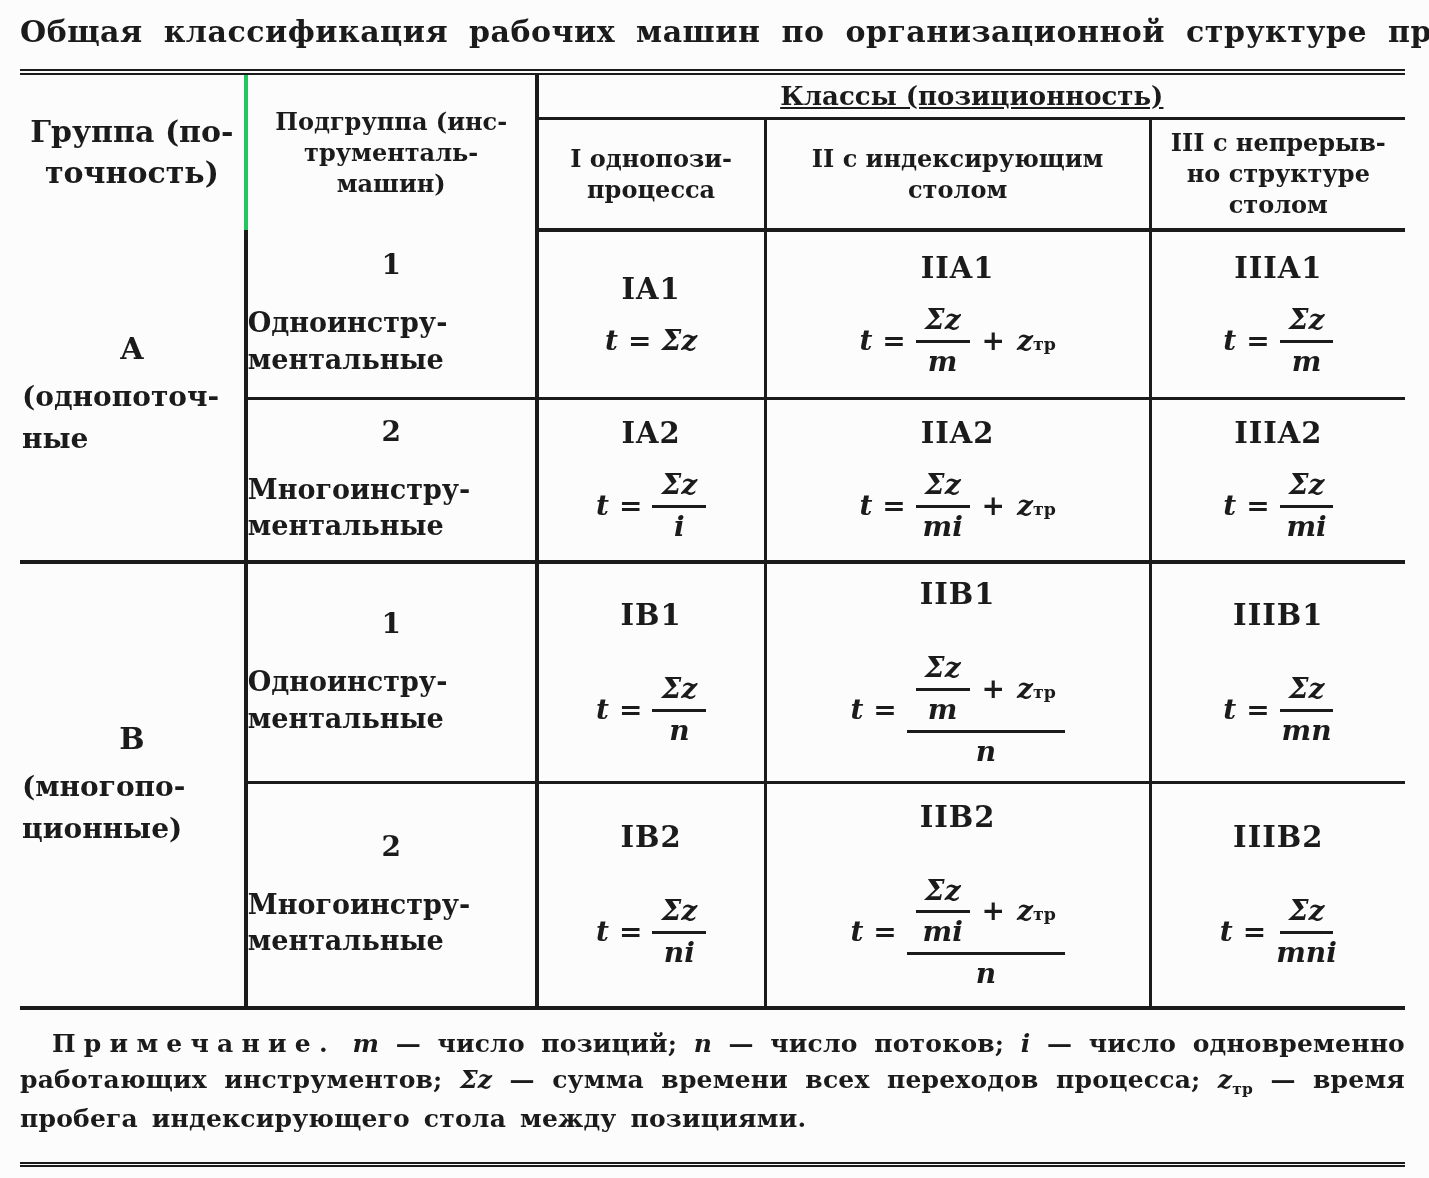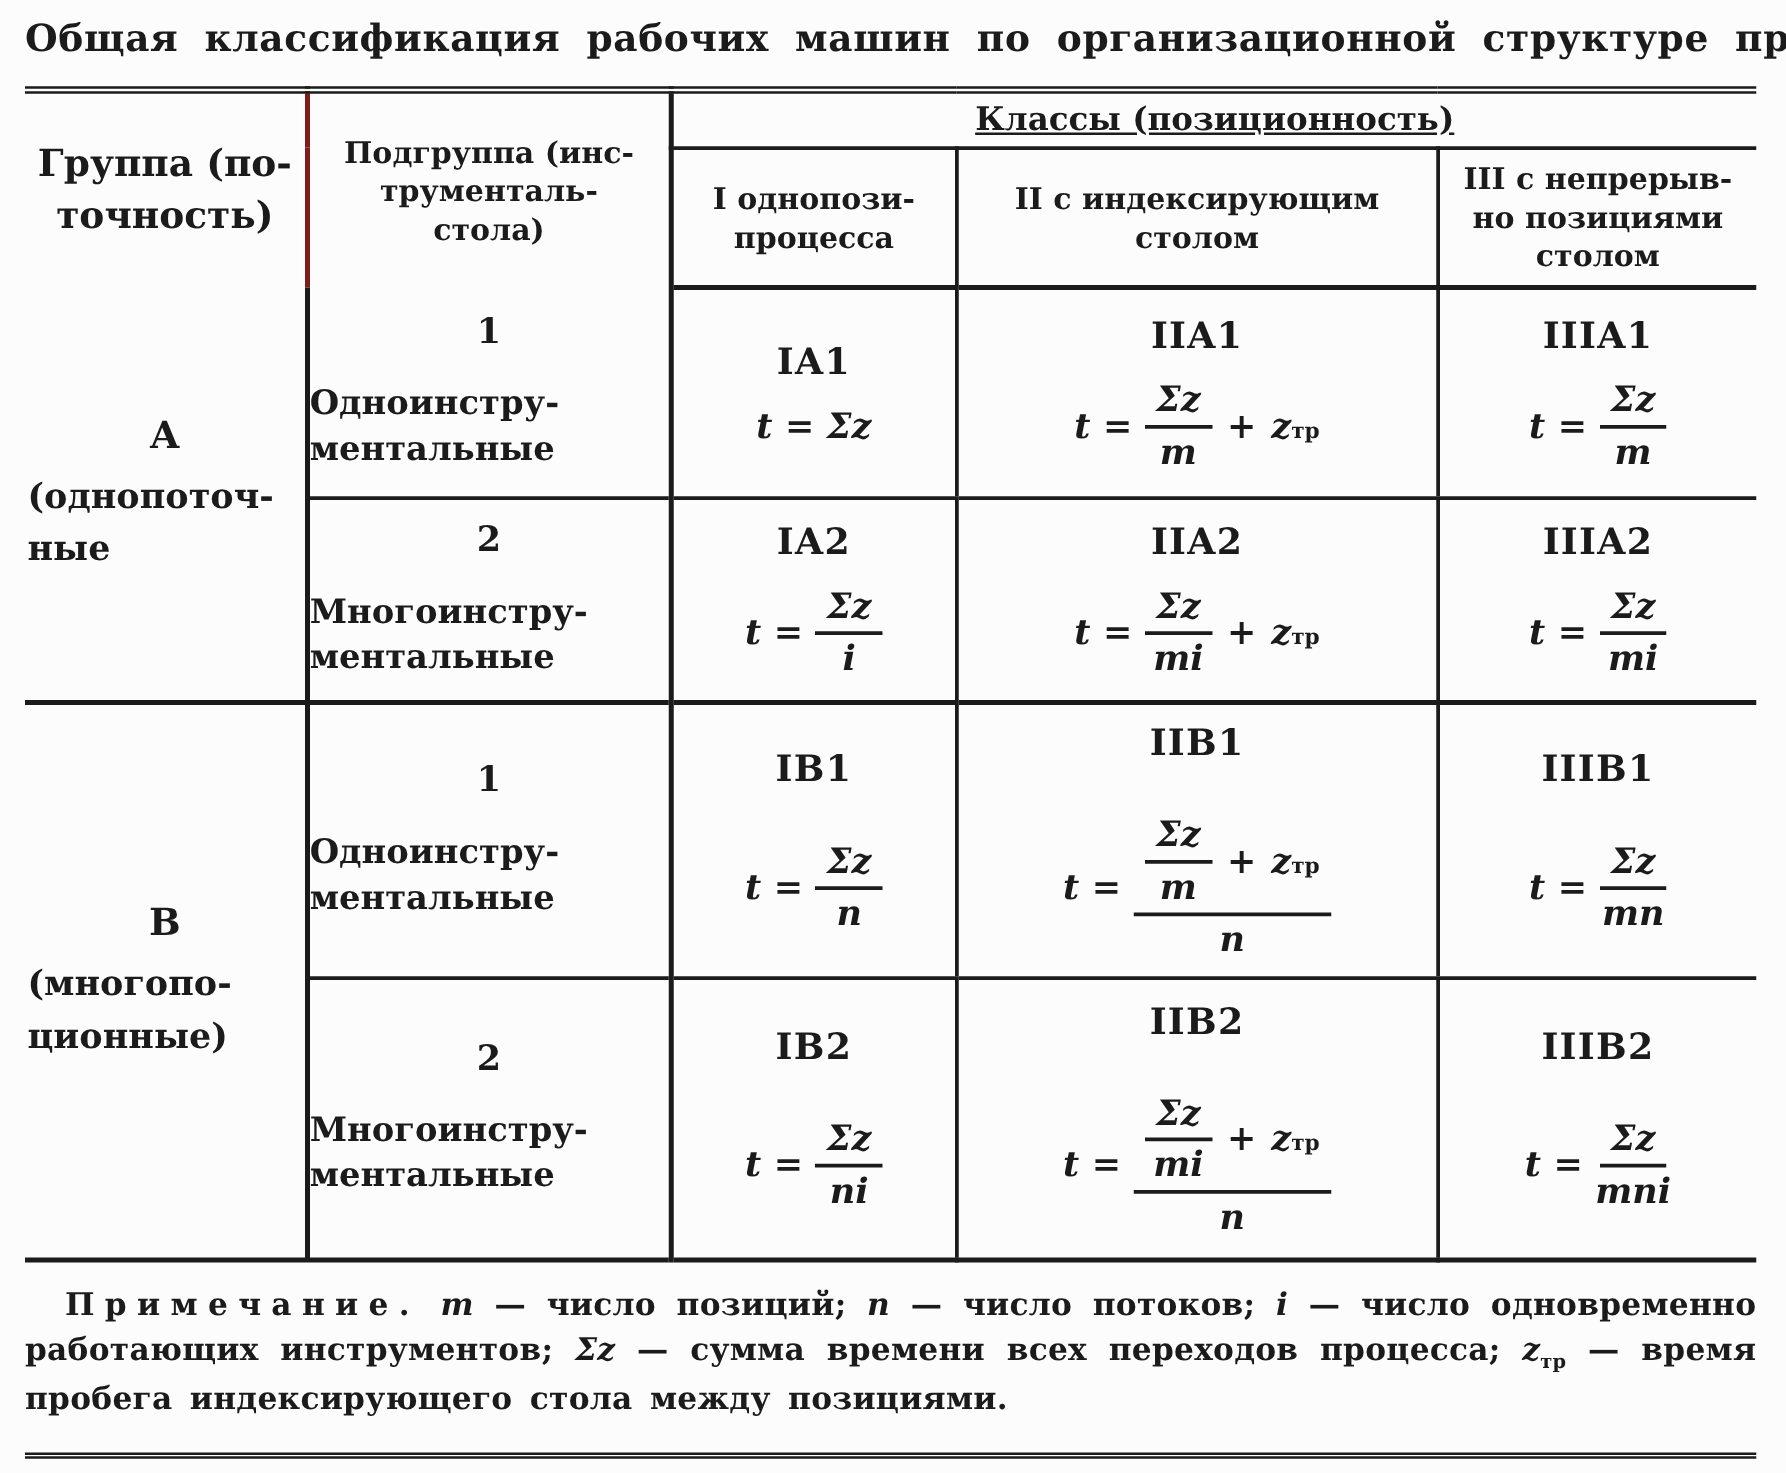--- a/index.html
+++ b/index.html
@@ -45,21 +45,21 @@
   tr.h1 { height: 46px; }
   tr.h2 { height: 112px; text-align: center; }
   tr.ra1 { height: 168px; }
   tr.ra2 { height: 164px; }
   tr.rb1 { height: 220px; }
   tr.rb2 { height: 226px; }
 
   th.h-group { font-size: 30px; line-height: 1.35; }
   th.h-subgroup {
     font-size: 24px; line-height: 1.3;
-    border-left: 4px solid #7f1d1d;
+    border-left: 4px solid #22c55e;
     border-right: 4px solid #1b1b1b;
     margin-top: 32px;
   }
   th.h-classes {
     font-size: 26px;
     border-bottom: 3px solid #1b1b1b;
     vertical-align: middle;
     text-decoration: underline;
   }
   th.h-class { font-size: 24px; line-height: 1.3; }
@@ -149,36 +149,36 @@
     </colgroup>
     <thead>
       <tr class="h1">
         <th class="h-group" rowspan="2">
           <div>Группа (по-</div>
           <div>точность)</div>
         </th>
         <th class="h-subgroup" rowspan="2">
           <div>Подгруппа (инс-</div>
           <div>трументаль-</div>
-          <div>стола)</div>
+          <div>машин)</div>
         </th>
         <th class="h-classes" colspan="3">Классы (позиционность)</th>
       </tr>
       <tr class="h2">
         <th class="h-class">
           <div>I  однопози-</div>
           <div>процесса</div>
         </th>
         <th class="h-class bl">
           <div>II с индексирующим</div>
           <div>столом</div>
         </th>
         <th class="h-class bl">
           <div>III с непрерыв-</div>
-          <div>но позициями</div>
+          <div>но структуре</div>
           <div>столом</div>
         </th>
       </tr>
     </thead>
     <tbody>
 
       <tr class="ra1">
         <td class="g-label" rowspan="2">
           <div class="g-letter">А</div>
           <div class="g-line">(однопоточ-</div>

